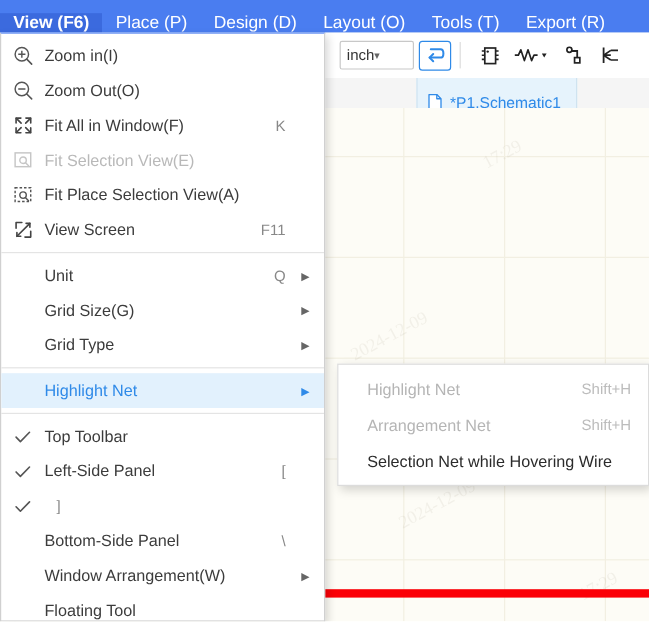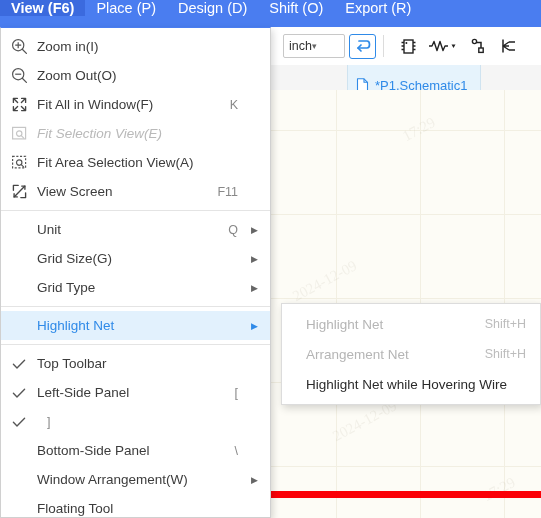--- a/index.html
+++ b/index.html
@@ -16,21 +16,21 @@
     background: #ffffff;
   }
 
   
   .menubar {
     position: absolute; left: 0; top: 0;
     width: 541px; height: 27px;
     background: #4b7bec;
     background: #4a7df0;
     display: flex;
-    align-items: flex-start;
+    align-items: flex-end;
     z-index: 30;
   }
   .menubar-item {
     display: flex; align-items: center;
     padding: 0 11px;
     color: #ffffff;
     font-size: 14.5px;
     white-space: nowrap;
     cursor: default;
   }
@@ -163,21 +163,21 @@
   }
   .mi {
     position: relative;
     height: 29px;
     display: flex; align-items: center;
     font-size: 13.5px;
     color: #3c3c3c;
     cursor: default;
     padding: 0 12px 0 0;
   }
-  .mi.disabled { color: #b9b9b9; font-style: italic; }
+  .mi.disabled { color: #b9b9b9; }
   .mi.highlighted {
     background: #e2f1fd;
     color: #2f8ae8;
   }
   .mi-icon {
     width: 36px; min-width: 36px;
     display: flex; align-items: center; justify-content: center;
   }
   .mi-icon svg { display: block; }
   .mi-check {
@@ -322,21 +322,24 @@
     <div class="menubar-item active">
         <span>View (F6)</span>
       </div>
     <div class="menubar-item">
         <span>Place (P)</span>
       </div>
     <div class="menubar-item">
         <span>Design (D)</span>
       </div>
     <div class="menubar-item">
-        <span>Shift (O)</span>
+        <span>Layout (O)</span>
+      </div>
+    <div class="menubar-item">
+        <span>Tools (T)</span>
       </div>
     <div class="menubar-item">
         <span>Export (R)</span>
       </div>
   </div>
 
   <div class="dropdown" id="view-menu">
       <div class="mi">
         <div class="mi-icon">
           <svg width="17" height="17" viewBox="0 0 17 17">
@@ -390,21 +393,21 @@
         <div class="mi-arrow"></div>
       </div>
       <div class="mi">
         <div class="mi-icon">
           <svg width="17" height="17" viewBox="0 0 17 17">
             <rect x="1.6" y="2.4" width="13" height="11.5" fill="none" stroke="#555" stroke-width="1.2" stroke-dasharray="2.1 1.6"></rect>
             <circle cx="8.2" cy="8.6" r="2.7" fill="none" stroke="#555" stroke-width="1.2"></circle>
             <path d="M10.3 10.7 L12.8 13.2" stroke="#555" stroke-width="1.2" stroke-linecap="round"></path>
           </svg>
         </div>
-        <div class="mi-label">Fit Area Selection View(A)</div>
+        <div class="mi-label">Fit Place Selection View(A)</div>
         <div class="mi-arrow"></div>
       </div>
       <div class="mi">
         <div class="mi-icon">
           <svg width="17" height="17" viewBox="0 0 17 17">
             <g stroke="#444" stroke-width="1.35" fill="none" stroke-linecap="round" stroke-linejoin="round">
               <path d="M2.4 7.2 V2.4 H7.2"></path>
               <path d="M14.6 9.8 V14.6 H9.8"></path>
               <path d="M3.1 13.9 L13.9 3.1"></path>
               <path d="M3.1 10.7 L3.1 13.9 L6.3 13.9"></path>
@@ -489,17 +492,17 @@
   <div class="submenu" id="highlight-submenu">
       <div class="smi disabled">
         <div class="smi-label">Highlight Net</div>
         <div class="smi-short">Shift+H</div>
       </div>
       <div class="smi disabled">
         <div class="smi-label">Arrangement Net</div>
         <div class="smi-short">Shift+H</div>
       </div>
       <div class="smi">
-        <div class="smi-label">Highlight Net while Hovering Wire</div>
+        <div class="smi-label">Selection Net while Hovering Wire</div>
       </div>
     </div>
 
 </div>
 
 </body></html>

